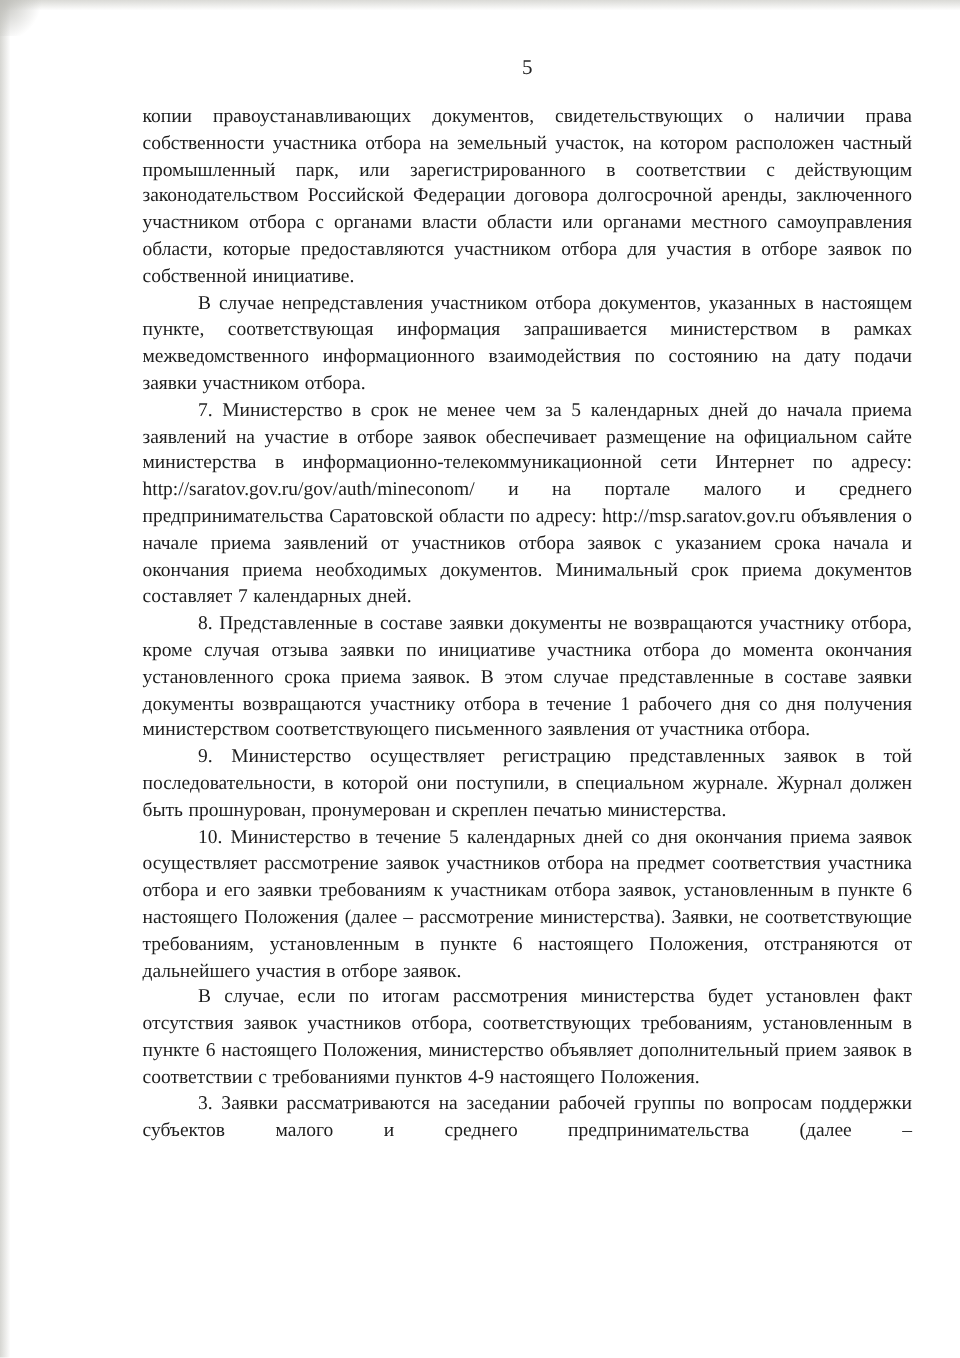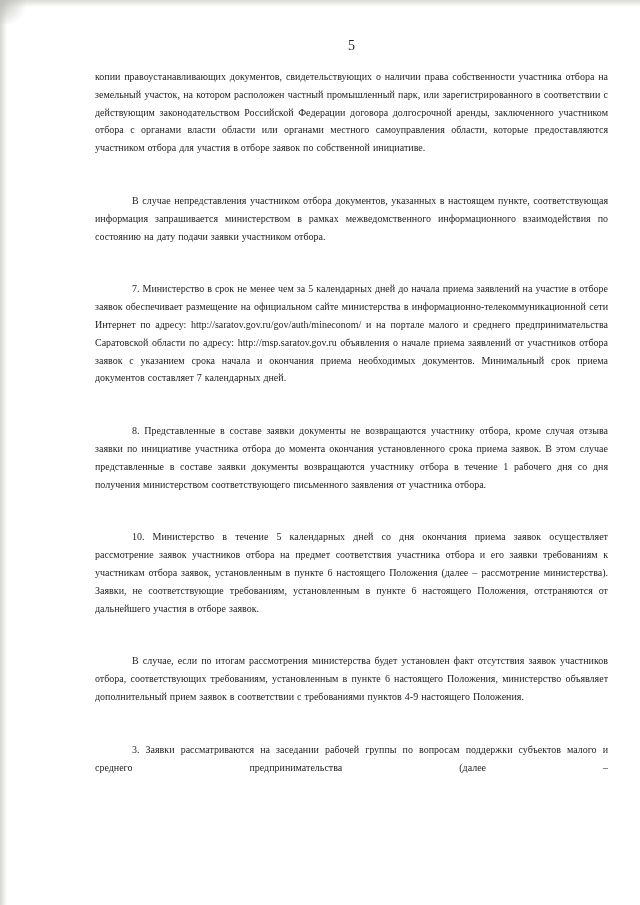--- a/index.html
+++ b/index.html
@@ -59,27 +59,26 @@
   .body-text {
     position: absolute;
     top: 68px;
     left: 95px;
     width: 513px;
   }
   .body-text p {
     margin: 0;
     padding: 0;
     text-align: justify;
-    font-size: 10px;
+    font-size: 13px;
     line-height: 17.8px;
     word-spacing: 0.5px;
   }
   .body-text p.indent {
     text-indent: 37px;
-    margin-top: 35px;
   }
   .body-text p.justify-last {
     text-align-last: justify;
   }
 </style>
 </head>
 <body>
 
 <div class="page">
 
@@ -87,18 +86,19 @@
   <div class="scan-edge-left"></div>
   <div class="scan-corner"></div>
 
   <div class="page-number">5</div>
 
   <div class="body-text">
     <p>копии правоустанавливающих документов, свидетельствующих о наличии права собственности участника отбора на земельный участок, на котором расположен частный промышленный парк, или зарегистрированного в соответствии с действующим законодательством Российской Федерации договора долгосрочной аренды, заключенного участником отбора с органами власти области или органами местного самоуправления области, которые предоставляются участником отбора для участия в отборе заявок по собственной инициативе.</p>
     <p class="indent">В случае непредставления участником отбора документов, указанных в настоящем пункте, соответствующая информация запрашивается министерством в рамках межведомственного информационного взаимодействия по состоянию на дату подачи заявки участником отбора.</p>
     <p class="indent">7. Министерство в срок не менее чем за 5 календарных дней до начала приема заявлений на участие в отборе заявок обеспечивает размещение на официальном сайте министерства в информационно-телекоммуникационной сети Интернет по адресу: http://saratov.gov.ru/gov/auth/mineconom/ и на портале малого и среднего предпринимательства Саратовской области по адресу: http://msp.saratov.gov.ru объявления о начале приема заявлений от участников отбора заявок с указанием срока начала и окончания приема необходимых документов. Минимальный срок приема документов составляет 7 календарных дней.</p>
     <p class="indent">8. Представленные в составе заявки документы не возвращаются участнику отбора, кроме случая отзыва заявки по инициативе участника отбора до момента окончания установленного срока приема заявок. В этом случае представленные в составе заявки документы возвращаются участнику отбора в течение 1 рабочего дня со дня получения министерством соответствующего письменного заявления от участника отбора.</p>
+    <p class="indent">9. Министерство осуществляет регистрацию представленных заявок в той последовательности, в которой они поступили, в специальном журнале. Журнал должен быть прошнурован, пронумерован и скреплен печатью министерства.</p>
     <p class="indent">10. Министерство в течение 5 календарных дней со дня окончания приема заявок осуществляет рассмотрение заявок участников отбора на предмет соответствия участника отбора и его заявки требованиям к участникам отбора заявок, установленным в пункте 6 настоящего Положения (далее – рассмотрение министерства). Заявки, не соответствующие требованиям, установленным в пункте 6 настоящего Положения, отстраняются от дальнейшего участия в отборе заявок.</p>
     <p class="indent">В случае, если по итогам рассмотрения министерства будет установлен факт отсутствия заявок участников отбора, соответствующих требованиям, установленным в пункте 6 настоящего Положения, министерство объявляет дополнительный прием заявок в соответствии с требованиями пунктов 4-9 настоящего Положения.</p>
     <p class="indent justify-last">3. Заявки рассматриваются на заседании рабочей группы по вопросам поддержки субъектов малого и среднего предпринимательства (далее –</p>
   </div>
 
 </div>
 
 </body></html>

